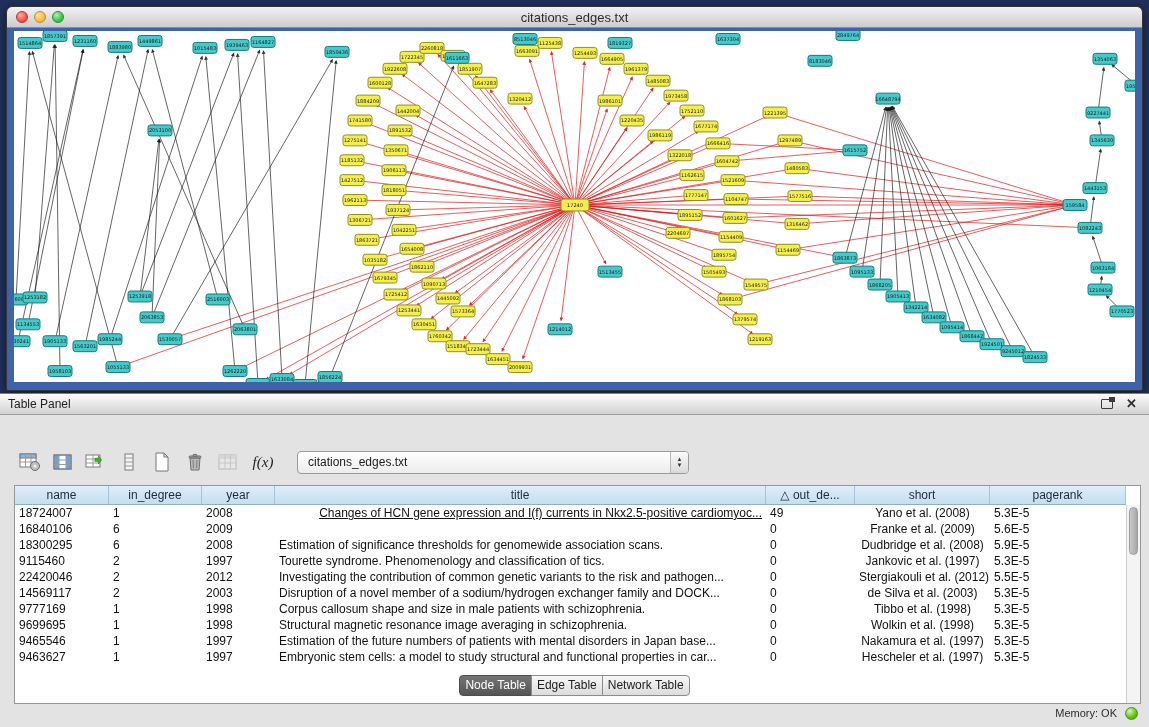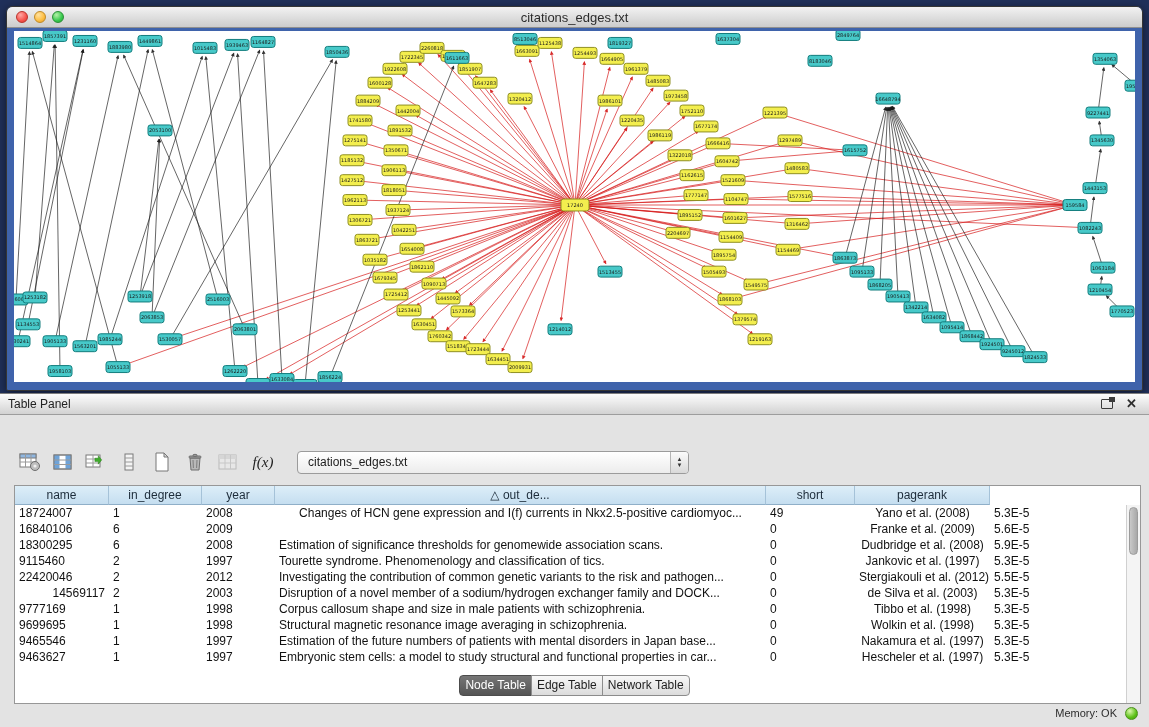--- a/index.html
+++ b/index.html
@@ -856,30 +856,31 @@
           <span>▼</span>
         </span>
     </div>
   </div>
 
   <div id="table-wrap">
     <div id="thead">
         <div class="th">name</div>
         <div class="th">in_degree</div>
         <div class="th">year</div>
+        <div class="th">title</div>
         <div class="th">△ out_de...</div>
         <div class="th">short</div>
         <div class="th">pagerank</div>
       </div>
     <div id="tbody">
         <div class="tr">
           <div class="td" style="text-align: left;">18724007</div>
           <div class="td" style="text-align: left;">1</div>
           <div class="td" style="text-align: left;">2008</div>
-          <div class="td" style="text-align: center;">Changes of HCN gene expression and I(f) currents in Nkx2.5-positive cardiomyoc...</div>
+          <div class="td" style="text-align: right; text-decoration: underline;">Changes of HCN gene expression and I(f) currents in Nkx2.5-positive cardiomyoc...</div>
           <div class="td" style="text-align: left;">49</div>
           <div class="td" style="text-align: center;">Yano et al. (2008)</div>
           <div class="td" style="text-align: left;">5.3E-5</div>
         </div>
         <div class="tr">
           <div class="td" style="text-align: left;">16840106</div>
           <div class="td" style="text-align: left;">6</div>
           <div class="td" style="text-align: left;">2009</div>
           <div class="td" style="text-align: left; margin-top: 36px;">Genome-wide association studies in ADHD.</div>
           <div class="td" style="text-align: left;">0</div>
@@ -907,21 +908,21 @@
         <div class="tr">
           <div class="td" style="text-align: left;">22420046</div>
           <div class="td" style="text-align: left;">2</div>
           <div class="td" style="text-align: left;">2012</div>
           <div class="td" style="text-align: left;">Investigating the contribution of common genetic variants to the risk and pathogen...</div>
           <div class="td" style="text-align: left;">0</div>
           <div class="td" style="text-align: center;">Stergiakouli et al. (2012)</div>
           <div class="td" style="text-align: left;">5.5E-5</div>
         </div>
         <div class="tr">
-          <div class="td" style="text-align: right;">14569117</div>
+          <div class="td" style="text-align: left;">14569117</div>
           <div class="td" style="text-align: left;">2</div>
           <div class="td" style="text-align: left;">2003</div>
           <div class="td" style="text-align: left;">Disruption of a novel member of a sodium/hydrogen exchanger family and DOCK...</div>
           <div class="td" style="text-align: left;">0</div>
           <div class="td" style="text-align: center;">de Silva et al. (2003)</div>
           <div class="td" style="text-align: left;">5.3E-5</div>
         </div>
         <div class="tr">
           <div class="td" style="text-align: left;">9777169</div>
           <div class="td" style="text-align: left;">1</div>

